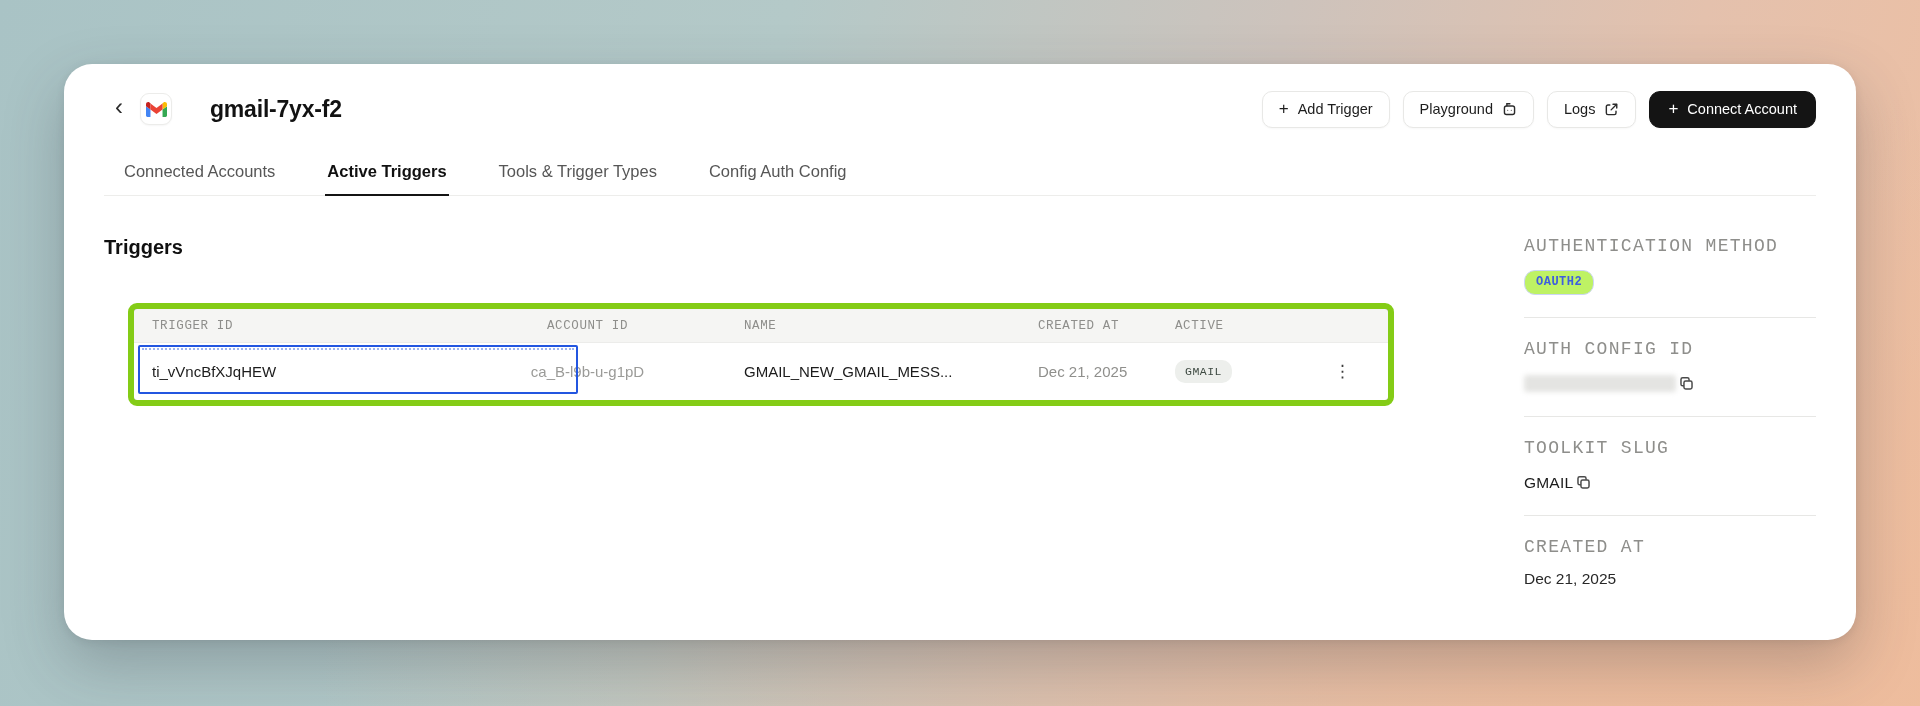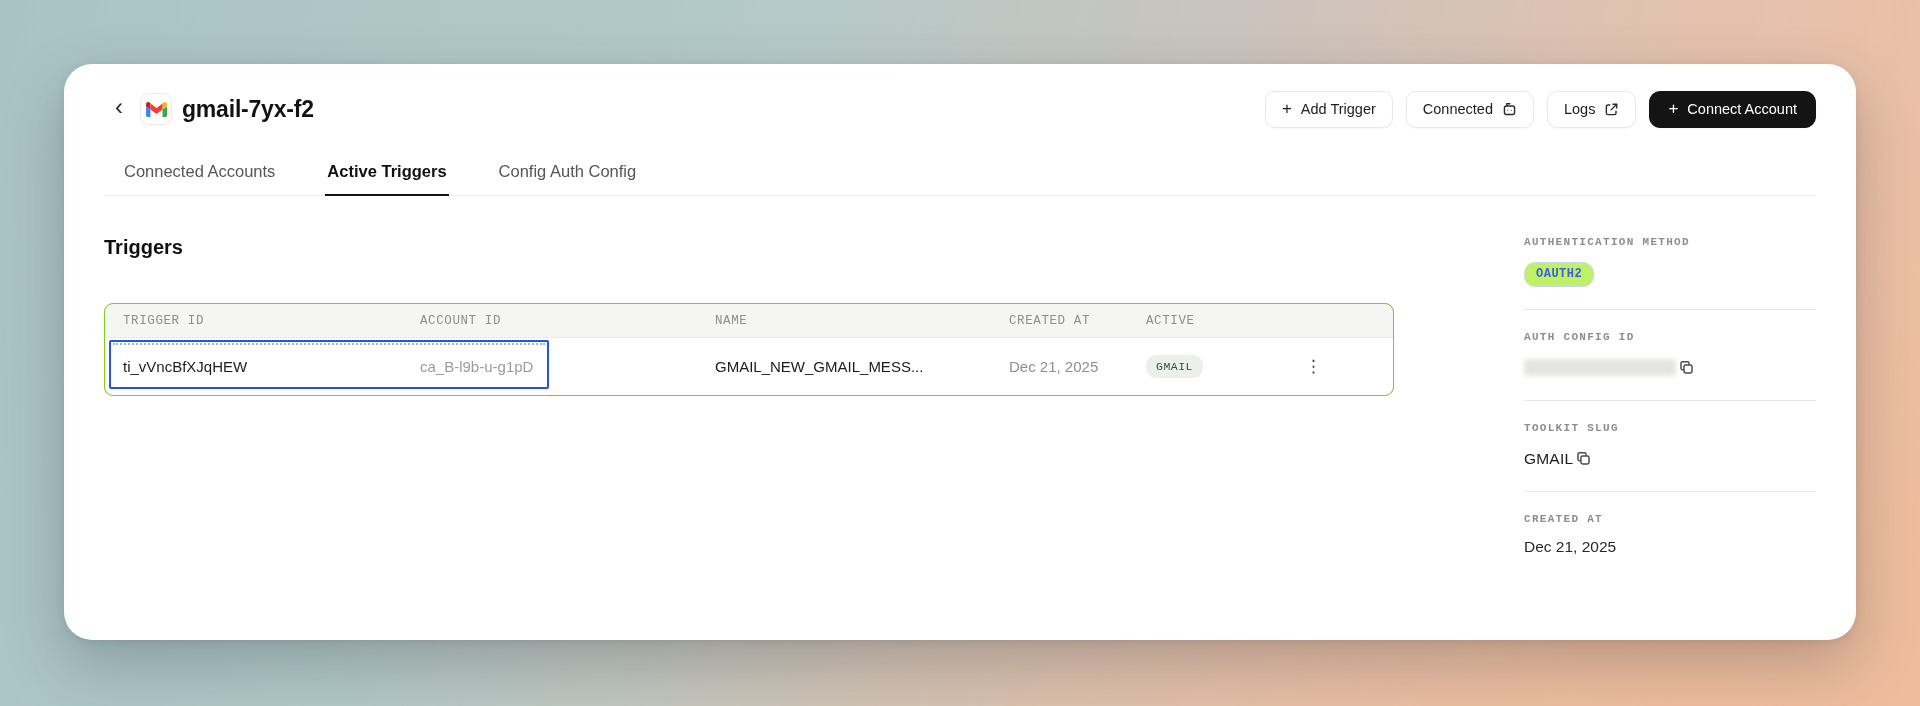--- a/index.html
+++ b/index.html
@@ -23,21 +23,21 @@
   .back-btn {
     width: 30px; height: 34px; border: none; background: transparent;
     font-size: 24px; line-height: 30px; color: #2b2b2b; cursor: pointer;
     font-family: "Liberation Sans", sans-serif; padding-bottom: 4px;
   }
   .app-icon {
     width: 32px; height: 32px; border: 1px solid #ececea; border-radius: 9px;
     display: flex; align-items: center; justify-content: center; margin: 0 10px 0 6px;
     background: #fff; box-shadow: 0 1px 2px rgba(0,0,0,.04);
   }
-  .page-title { font-size: 23px; font-weight: 700; color: #121212; letter-spacing: -.2px; }
+  .page-title { font-size: 23px; font-weight: 700; color: #121212; letter-spacing: -.2px; margin-left: 28px; }
   .hdr-spacer { flex: 1; }
   .hdr-actions { display: flex; gap: 13px; align-items: center; }
   .btn {
     height: 37px; padding: 0 16px; border-radius: 10px; border: 1px solid #e8e8e6;
     background: #fff; font-family: "Liberation Sans", sans-serif;
     font-size: 14.5px; font-weight: 500; color: #1d1d1d;
     display: inline-flex; align-items: center; gap: 9px; cursor: pointer;
     box-shadow: 0 1px 2px rgba(0,0,0,.03);
   }
   .btn .plus { font-size: 17px; font-weight: 400; line-height: 1; margin-top: -1px; }
@@ -50,30 +50,30 @@
     font-size: 16.5px; color: #565656; padding: 0 2px 13px; cursor: pointer;
     border-bottom: 2px solid transparent; margin-bottom: -1px; white-space: nowrap;
   }
   .tab.active { color: #101010; font-weight: 700; border-bottom-color: #141414; }
 
   
   .content { display: flex; margin-top: 40px; }
   .main { flex: 1; padding-right: 130px; min-width: 0; }
   .section-title { font-size: 20px; font-weight: 700; color: #101010; }
 
-  .tbl { margin-top: 44px; border: 1px solid #84cc16; border-radius: 9px; overflow: hidden; background:#737373; }
+  .tbl { margin-top: 44px; border: 6px solid #84cc16; border-radius: 9px; overflow: hidden; background:#737373;margin-left:24px; }
   .tbl-head {
     display: flex; align-items: center; height: 34px; background: #f5f5f3;
     border-bottom: 1px solid #ececea;
     font-family: "Liberation Mono", "DejaVu Sans Mono", monospace;
     font-size: 12.5px; color: #8e8e8b; letter-spacing: .6px;
   }
   .tbl-row { display: flex; align-items: center; height: 57px; position: relative; background: #fff; }
   .c { padding-left: 18px; overflow: hidden; text-overflow: ellipsis; white-space: nowrap; }
-  .c1 { width: 297px; } .c2 { width: 295px; } .c3 { width: 294px; }
+  .c1 { width: 297px; } .c2 { width: 295px; text-align: center; } .c3 { width: 294px; }
   .c4 { width: 137px; } .c5 { width: 143px; } .c6 { flex: 1; }
   .cell-dark { font-size: 15px; color: #1c1c1c; }
   .cell-gray { font-size: 15px; color: #9b9b98; }
   .cell-dim  { font-size: 15px; color: #8f8f8c; }
   .status-badge {
     display: inline-block;
     font-family: "Liberation Mono", "DejaVu Sans Mono", monospace;
     font-size: 11.5px; letter-spacing: .5px; color: #3f4b43;
     background: #edefec; border-radius: 10px; padding: 5px 10px;
   }
@@ -87,21 +87,21 @@
   }
   .sel-box::before {
     content: ""; position: absolute; left: 2px; right: 2px; top: 1px;
     border-top: 2px dotted rgba(35,86,224,.45);
   }
 
   
   .sidebar { width: 292px; flex-shrink: 0; }
   .sb-label {
     font-family: "Liberation Mono", "DejaVu Sans Mono", monospace;
-    font-size: 11px; color: #8e8e8b; letter-spacing: 1.3px; white-space: nowrap; font-weight: bold;
+    font-size: 18px; color: #8e8e8b; letter-spacing: 1.3px; white-space: nowrap;
   }
   .sb-divider { height: 1px; background: #e7e7e5; margin: 22px 0 21px; }
   .oauth-badge {
     display: inline-block; margin-top: 14px;
     font-family: "Liberation Mono", "DejaVu Sans Mono", monospace;
     font-size: 12px; font-weight: 700; letter-spacing: .5px; color: #3e5ede;
     background: #bef264; border: 1px solid #ccd6f4; border-radius: 11px; padding: 4px 11px 5px;
   }
   .sb-value-row { display: flex; align-items: center; margin-top: 14px; }
   .redacted {
@@ -130,21 +130,21 @@
     </span>
     <span class="page-title">gmail-7yx-f2</span>
     <span class="hdr-spacer"></span>
 
     <div class="hdr-actions">
       <button class="btn">
         <span class="plus">+</span>
         <span>Add Trigger</span>
       </button>
       <button class="btn">
-        <span>Connected</span>
+        <span>Playground</span>
         <span>
           <svg width="15" height="15" viewBox="0 0 16 16" fill="none" stroke="#2b2b2b" stroke-width="1.5" stroke-linecap="round">
             <rect x="2.6" y="4.2" width="10.8" height="9.2" rx="2.2"></rect>
             <path d="M5.2 4V1.9h3.2"></path>
             <circle cx="6.1" cy="8.9" r="0.55" fill="#2b2b2b" stroke="none"></circle>
             <circle cx="9.9" cy="8.9" r="0.55" fill="#2b2b2b" stroke="none"></circle>
           </svg>
         </span>
       </button>
       <button class="btn">
@@ -160,20 +160,21 @@
       <button class="btn dark">
         <span class="plus">+</span>
         <span>Connect Account</span>
       </button>
     </div>
   </div>
 
   <div class="tabs">
     <div class="tab">Connected Accounts</div>
     <div class="tab active">Active Triggers</div>
+    <div class="tab">Tools &amp; Trigger Types</div>
     <div class="tab">Config Auth Config</div>
   </div>
 
   <div class="content">
     <div class="main">
       <div class="section-title">Triggers</div>
 
       <div class="tbl">
         <div class="tbl-head">
           <div class="c c1">TRIGGER ID</div>

